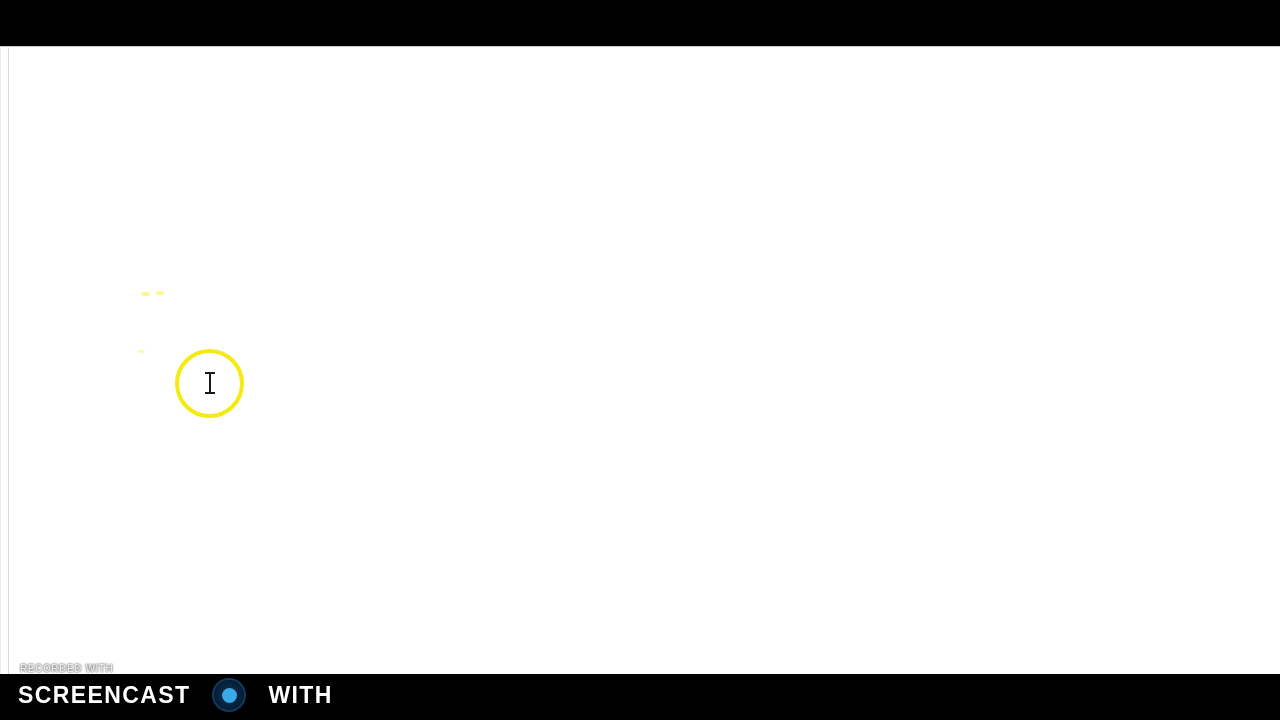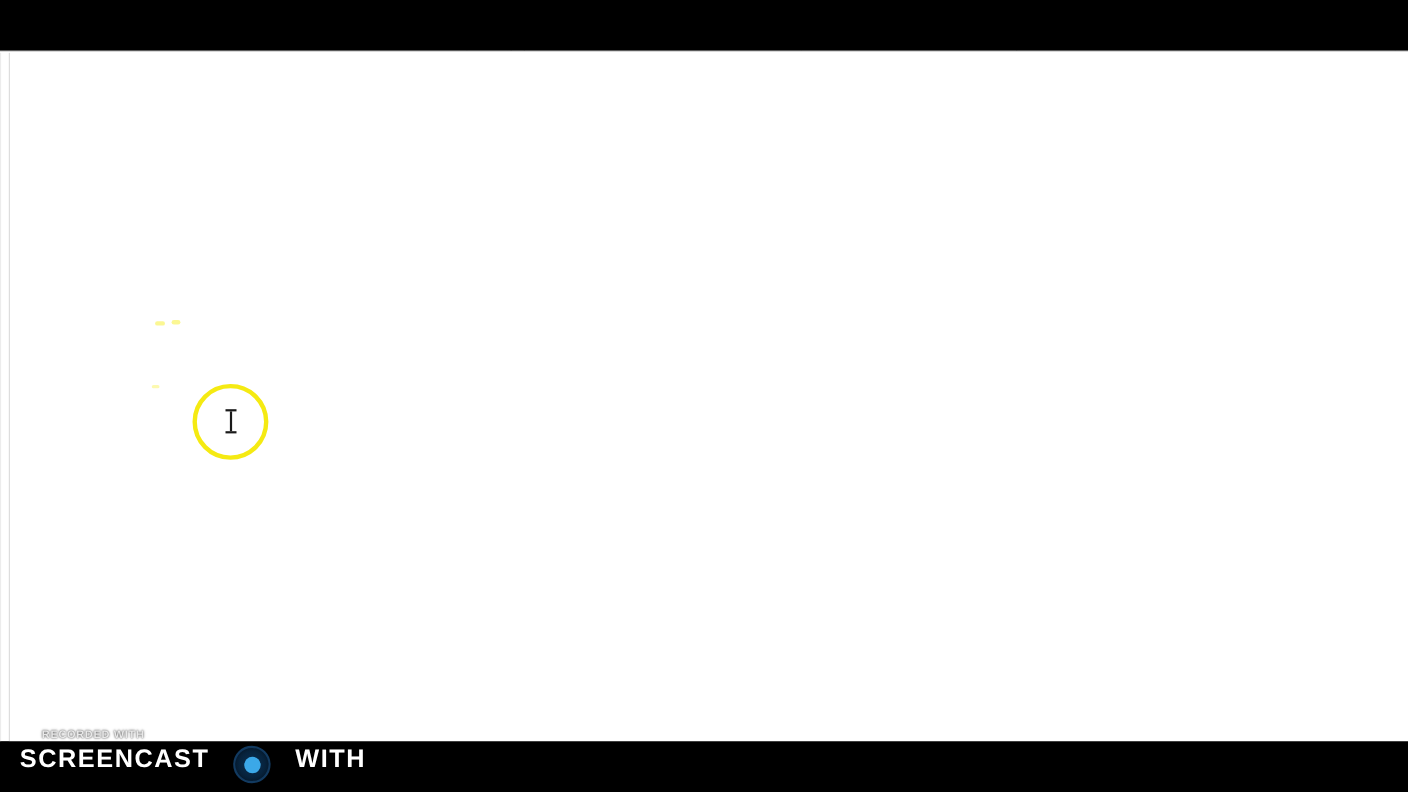--- a/index.html
+++ b/index.html
@@ -195,26 +195,25 @@
   }
   .rec-with {
     position: absolute;
     left: 20px; top: 663px;
     font-size: 10px;
     font-weight: bold;
     letter-spacing: 0.6px;
     color: #e9e9e9;
     z-index: 45;
     text-shadow: 0 0 2px rgba(0,0,0,.9);
-    margin-left: 18px;
   }
   .som-wrap {
     position: absolute;
     left: 18px; top: 678px;
-    display: flex; align-items: flex-start; gap: 22px;
+    display: flex; align-items: center; gap: 22px;
     z-index: 46;
   }
   .som-word {
     font-family: "Liberation Sans", sans-serif;
     font-size: 23px;
     font-weight: bold;
     color: #ffffff;
     letter-spacing: 1.4px;
     line-height: 1;
   }

